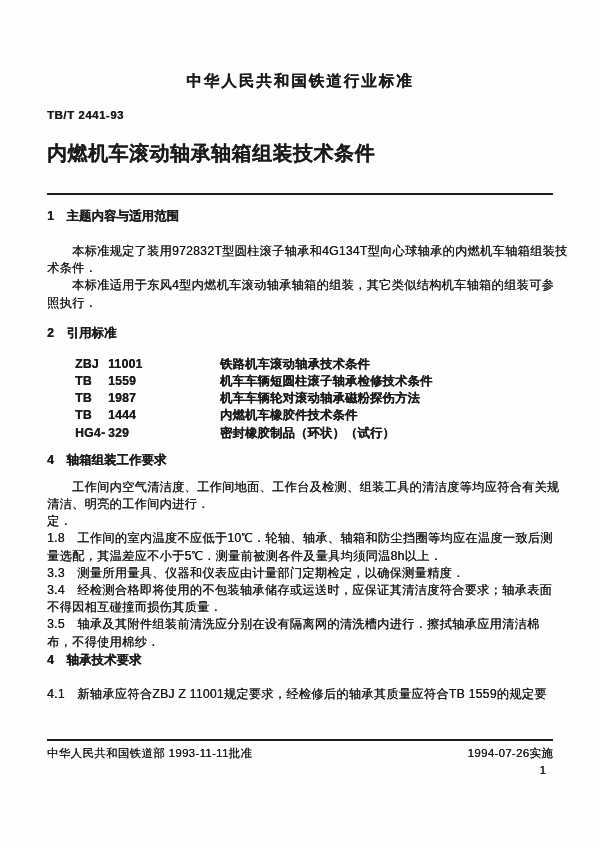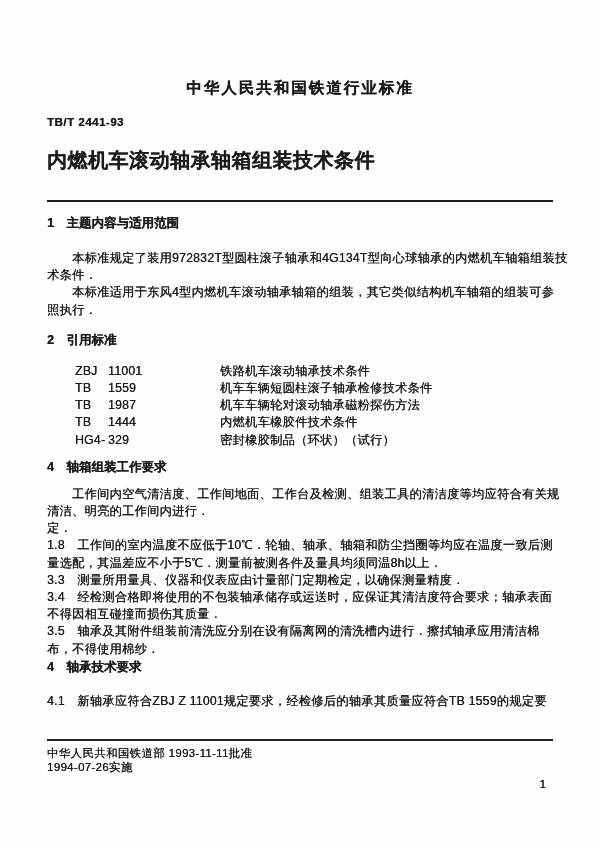--- a/index.html
+++ b/index.html
@@ -15,21 +15,21 @@
     background: #fefefe;
     color: #1b1b1b;
     font-family: "Liberation Sans", sans-serif;
     text-shadow: 0.25px 0 0 currentColor; 
     overflow: hidden;
   }
   .content {
     padding: 0 47px;
   }
   .std-header {
-    margin: 12px;
+    margin: 5px;
     padding-top: 67px;
     text-align: center;
     font-size: 15.5px;
     line-height: 18px;
     font-weight: bold;
     letter-spacing: 2px;
   }
   .std-number {
     margin-top: 19px;
     text-align: left;
@@ -67,20 +67,21 @@
   .sec-4 .lines { margin-top: 18px; }
   .doc-line {
     font-size: 12.3px;
     line-height: 17.2px;
     white-space: pre;
     letter-spacing: 0.2px;
   }
   .ref-list {
     margin-top: 15px;
     margin-left: 28px;
+    font-weight: bold;
   }
   .ref-row {
     display: flex;
     font-size: 12.3px;
     line-height: 17.2px;
     letter-spacing: 0.2px;
   }
   .ref-row .f-code   { width: 33px;  flex: none; }
   .ref-row .f-number { width: 112px; flex: none; }
   .ref-row .f-title  { flex: 1; white-space: pre; }
@@ -90,25 +91,24 @@
     right: 47px;
     top: 739px;
   }
   .footer-rule {
     height: 2px;
     background: #1e1e1e;
   }
   .footer-row {
     margin-top: 5px;
     display: flex;
-    justify-content: flex-start;
+    justify-content: space-between;
     font-size: 11.5px;
     line-height: 14px;
     letter-spacing: 0.3px;
-    flex-direction: column;
   }
   .page-number {
     margin-top: 3px;
     padding-right: 7px;
     text-align: right;
     font-size: 11.5px;
     line-height: 14px;
   }
 </style>
 </head>

